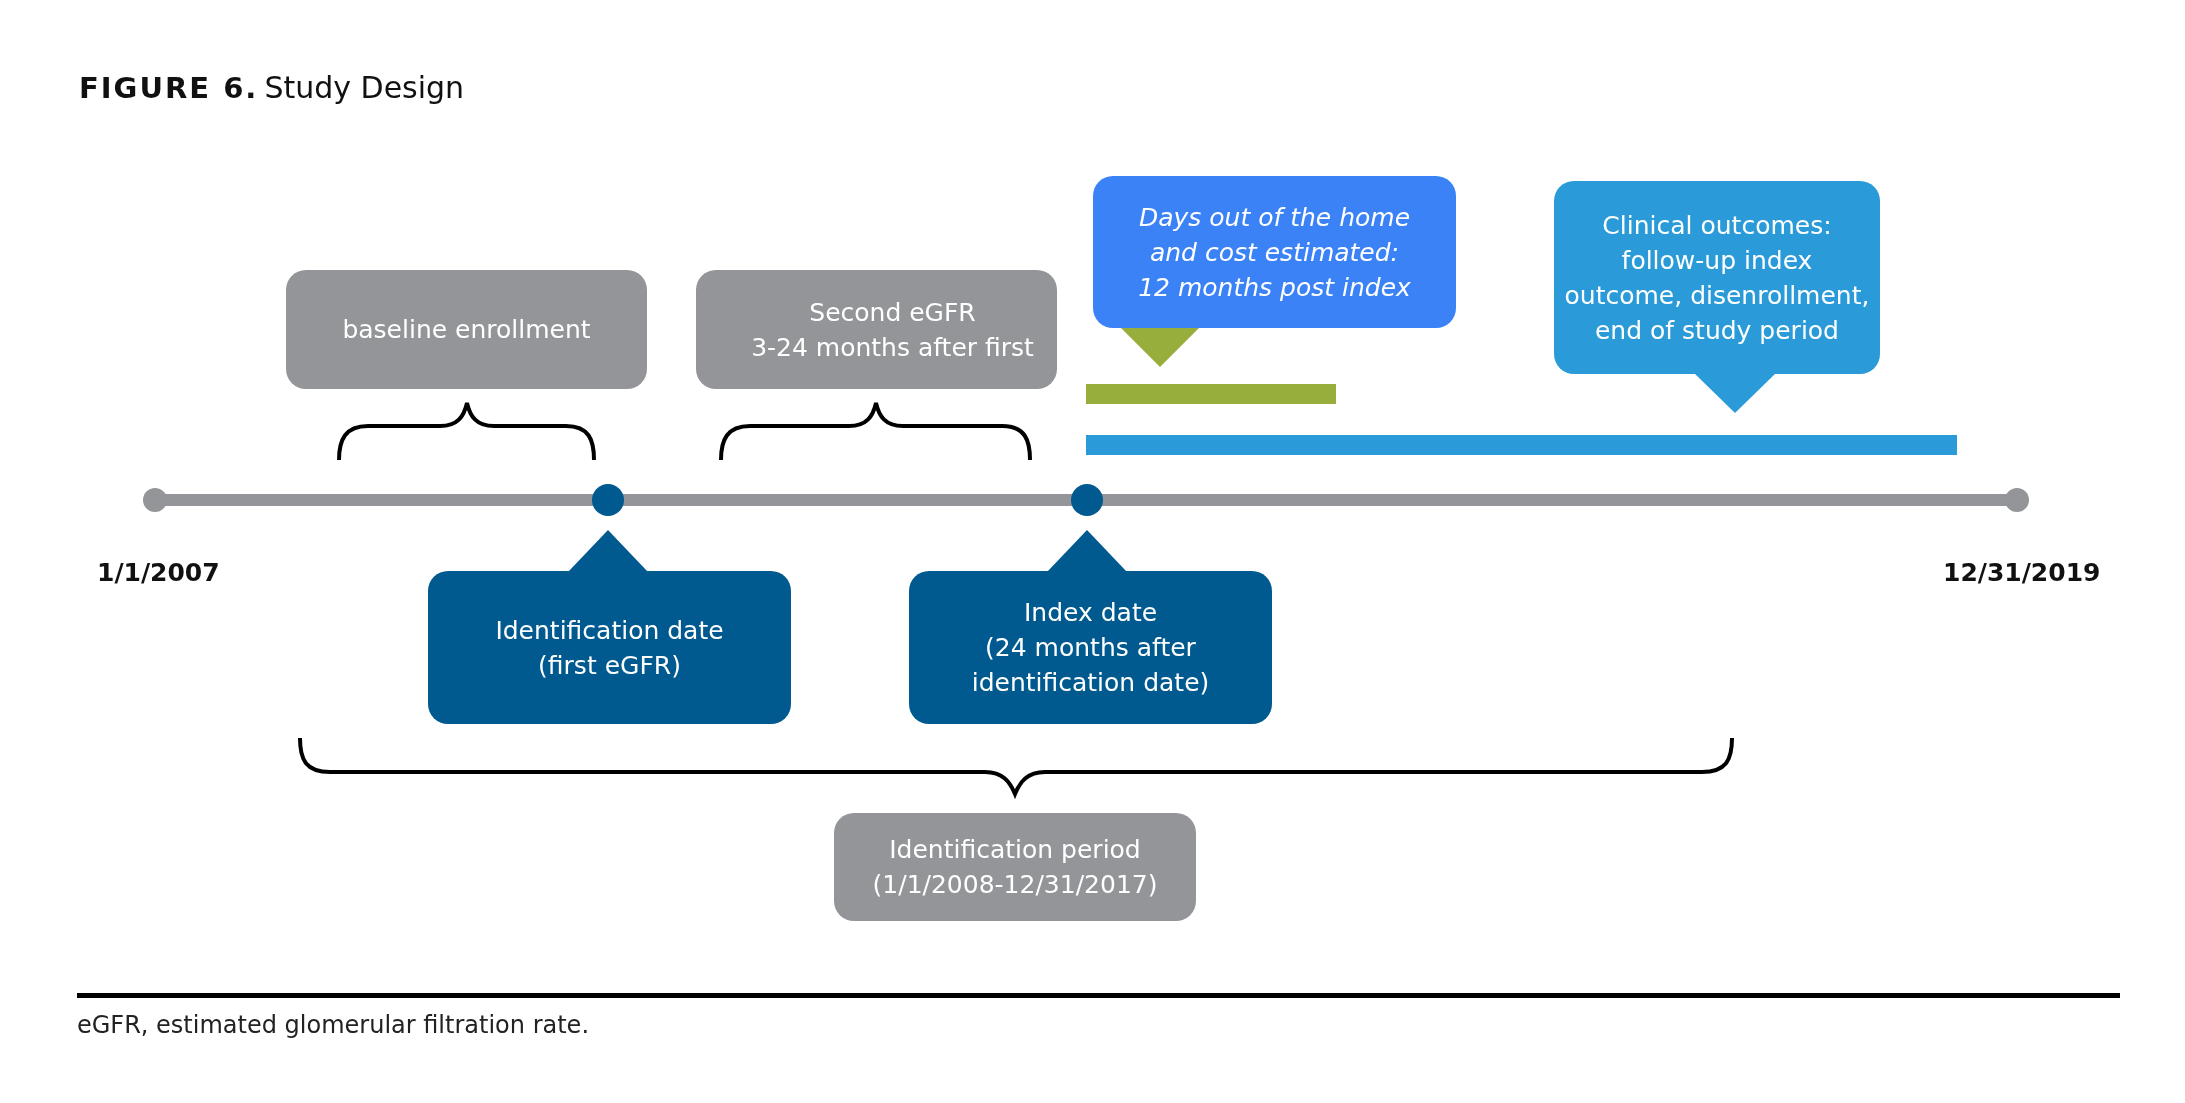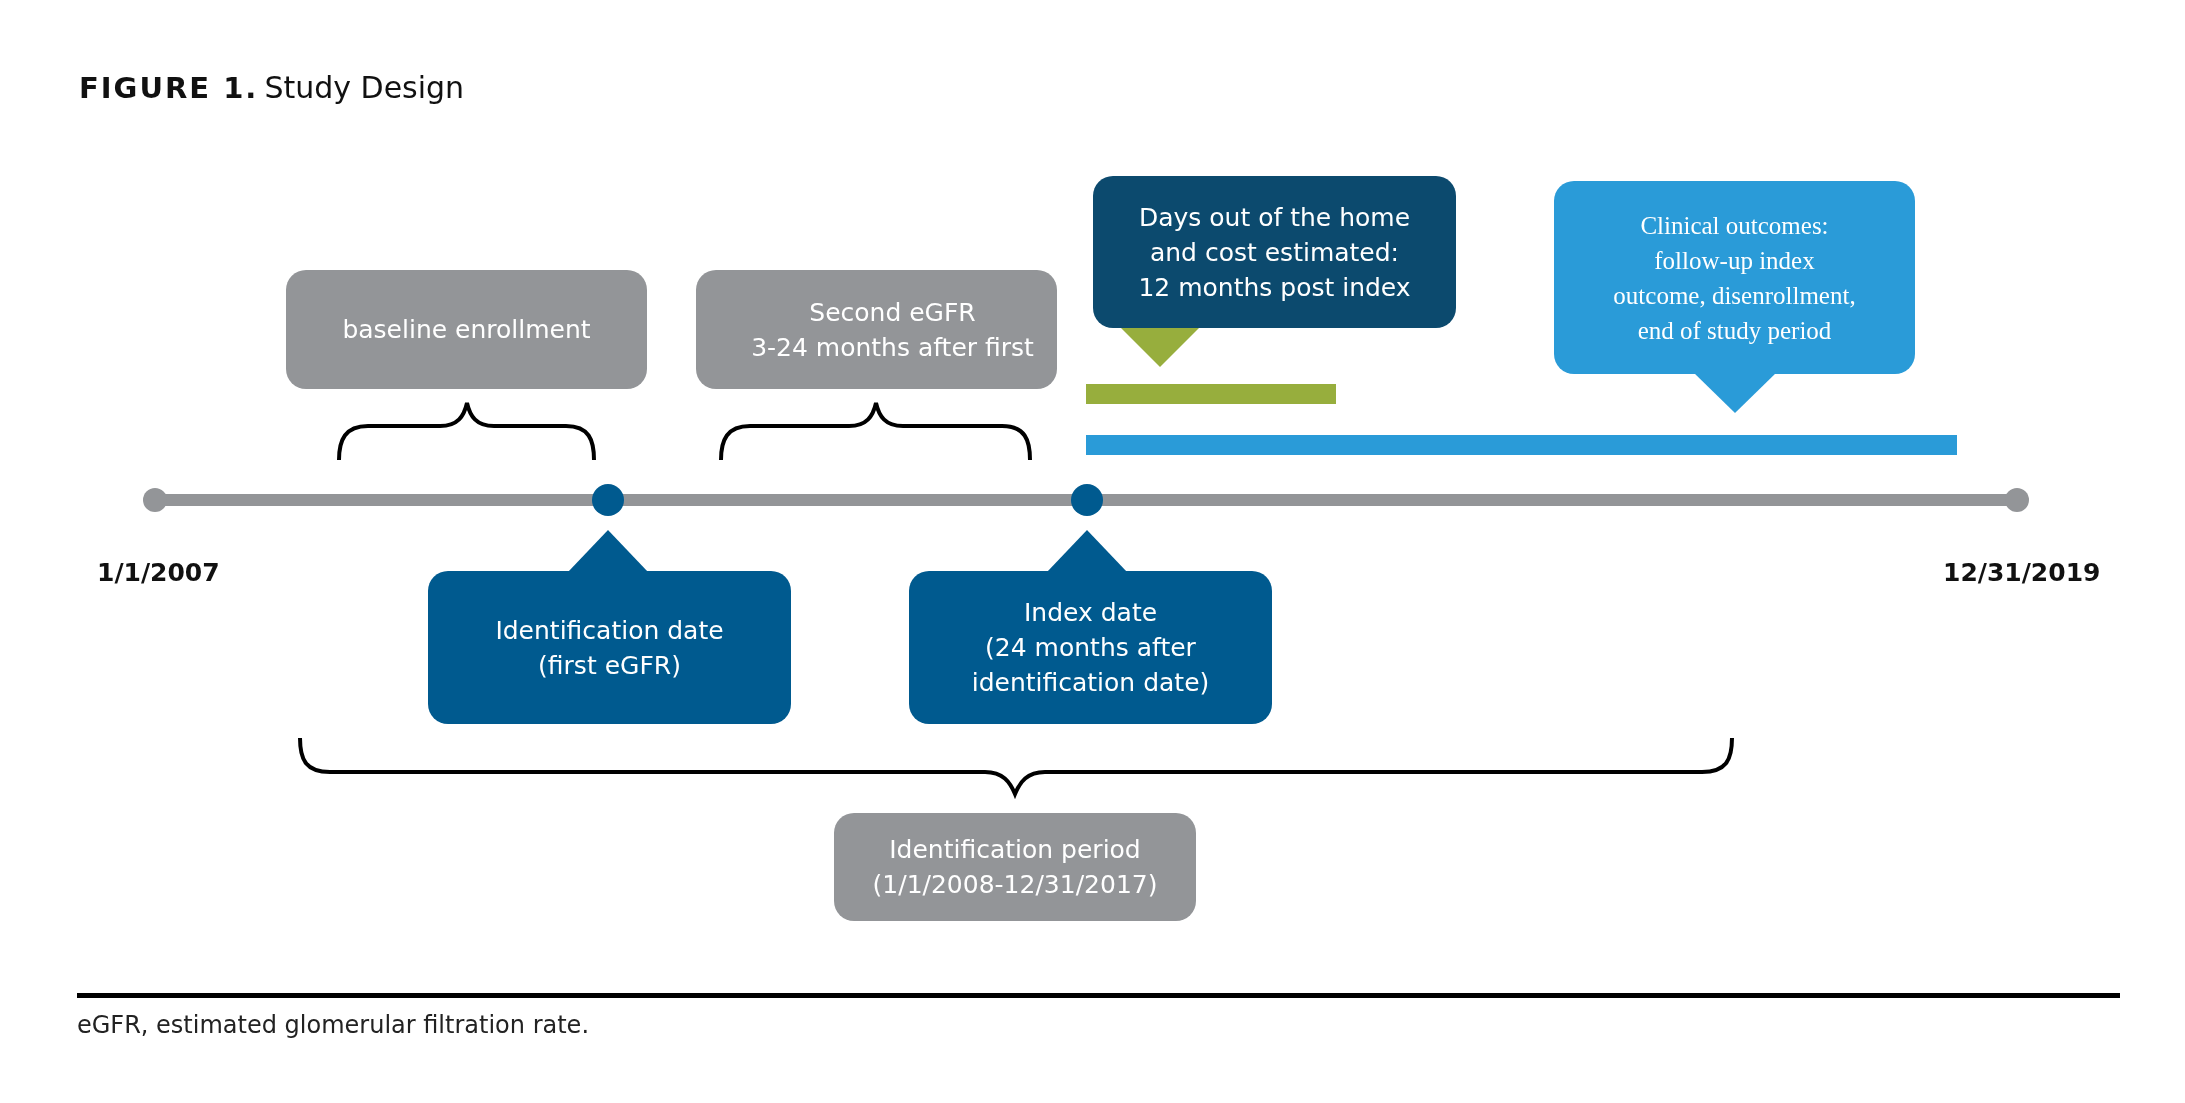--- a/index.html
+++ b/index.html
@@ -7,32 +7,32 @@
          font-family:"DejaVu Sans Condensed","DejaVu Sans", sans-serif; }
   .title { position:absolute; left:79px; top:68px; font-size:32px; color:#111; white-space:nowrap; }
   .title .fig { font-family:"DejaVu Sans", sans-serif; font-weight:bold; letter-spacing:2px; font-size:29px; }
   .title .name { font-family:"DejaVu Sans", sans-serif; font-weight:normal; font-size:30px; margin-left:6px; }
   svg.diagram { position:absolute; left:0; top:0; }
   .box { position:absolute; display:flex; align-items:center; justify-content:center; text-align:center;
          color:#ffffff; font-size:25px; line-height:35px; border-radius:20px; box-sizing:border-box;
          font-family:"DejaVu Sans", sans-serif; }
   .box span { display:block; white-space:nowrap; }
   .gray { background:#939598; }
-  .green { background:#0c4a6e; }
+  .green { background:#3b82f6;font-style:italic; }
   .lblue { background:#2a9bd8; }
   .dblue { background:#005a8f; }
   .date { position:absolute; font-family:"DejaVu Sans", sans-serif; font-weight:bold; font-size:25px; color:#111; white-space:nowrap; }
   .rule { position:absolute; left:77px; top:993px; width:2043px; height:5px; background:#000; }
   .foot { position:absolute; left:77px; top:1011px; font-family:"DejaVu Sans", sans-serif; font-size:24px; color:#222; white-space:nowrap; }
 </style>
 </head>
 <body>
 
 <div class="title">
-  <span class="fig">FIGURE 1.</span><span class="name">Study Design</span>
+  <span class="fig">FIGURE 6.</span><span class="name">Study Design</span>
 </div>
 
 <svg class="diagram" width="2185" height="1103">
 
   <rect x="1086" y="384" width="250" height="20" fill="#97ae3d"></rect>
   <rect x="1086" y="435" width="871" height="20" fill="#2a9bd8"></rect>
 
   <path fill="none" stroke="#000" stroke-width="4" d="M339 460 C339 440 345 426 368 426 L440 426 C458 426 464 416 467 403 C470 416 476 426 494 426 L566 426 C589 426 594 440 594 460"></path>
   <path fill="none" stroke="#000" stroke-width="4" d="M721 460 C721 440 727 426 750 426 L849 426 C867 426 873 416 876 403 C879 416 885 426 903 426 L1002 426 C1025 426 1030 440 1030 460"></path>
   <path fill="none" stroke="#000" stroke-width="4" d="M300 738 C300 760 306 772 330 772 L985 772 C1003 772 1010 782 1015 794 C1020 782 1027 772 1045 772 L1702 772 C1726 772 1732 760 1732 738"></path>
@@ -63,21 +63,21 @@
 </div>
 
 <div class="box green" style="left:1093px; top:176px; width:363px; height:152px;">
   <div>
     <span>Days out of the home</span>
     <span>and cost estimated:</span>
     <span>12 months post index</span>
   </div>
 </div>
 
-<div class="box lblue" style="left:1554px; top:181px; width:361px; height:193px;font-family:Liberation Serif, serif;">
+<div class="box lblue" style="left:1554px; top:181px; width:326px; height:193px;">
   <div>
     <span>Clinical outcomes:</span>
     <span>follow-up index</span>
     <span>outcome, disenrollment,</span>
     <span>end of study period</span>
   </div>
 </div>
 
 <div class="box dblue" style="left:428px; top:571px; width:363px; height:153px;">
   <div>

